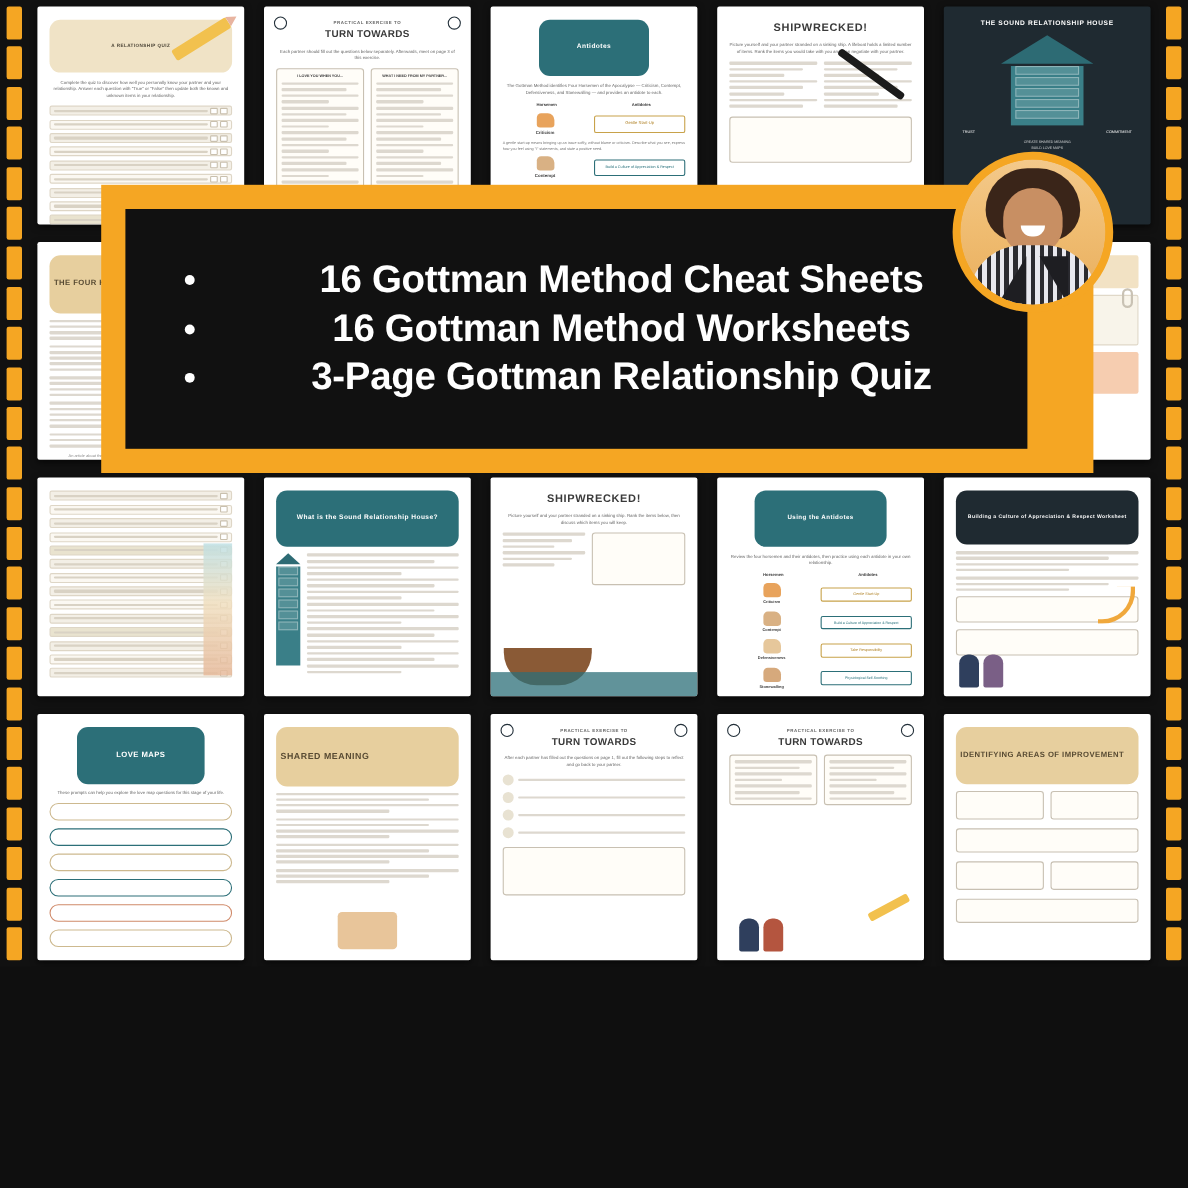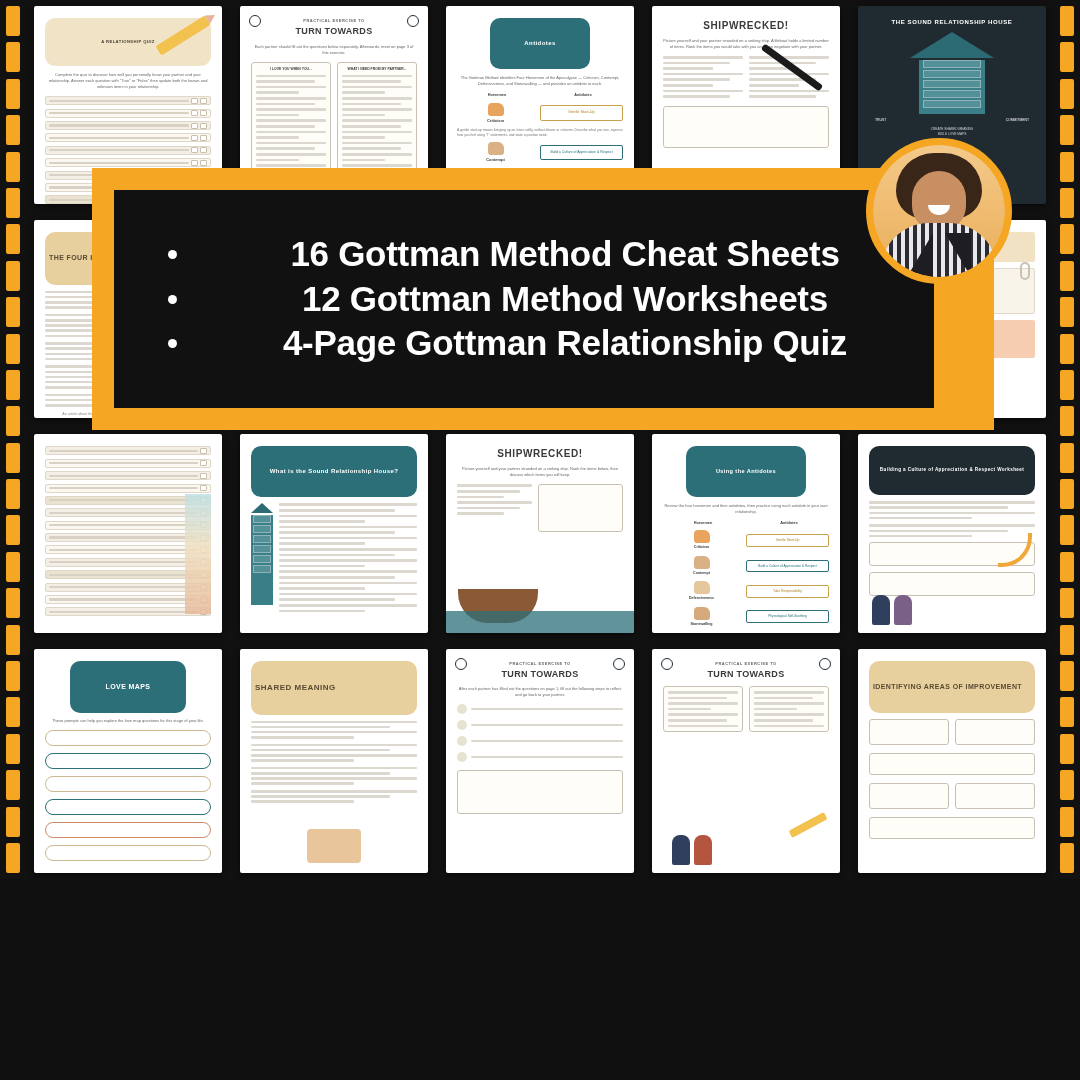--- a/index.html
+++ b/index.html
@@ -955,22 +955,22 @@
       <div class="box" style="height:22px;"></div>
     </div>
 
   </div>
 
   <div id="overlay">
     <div class="orange-frame"></div>
     <div class="black-box">
       <ul>
         <li>16 Gottman Method Cheat Sheets</li>
-        <li>12 Gottman Method Worksheets</li>
-        <li>4-Page Gottman Relationship  Quiz</li>
+        <li>16 Gottman Method Worksheets</li>
+        <li>3-Page Gottman Relationship  Quiz</li>
       </ul>
     </div>
   </div>
 
   <div id="headshot">
     <div class="photo">
       <div class="hair"></div>
       <div class="face"></div>
       <div class="smile"></div>
       <div class="body"></div>

